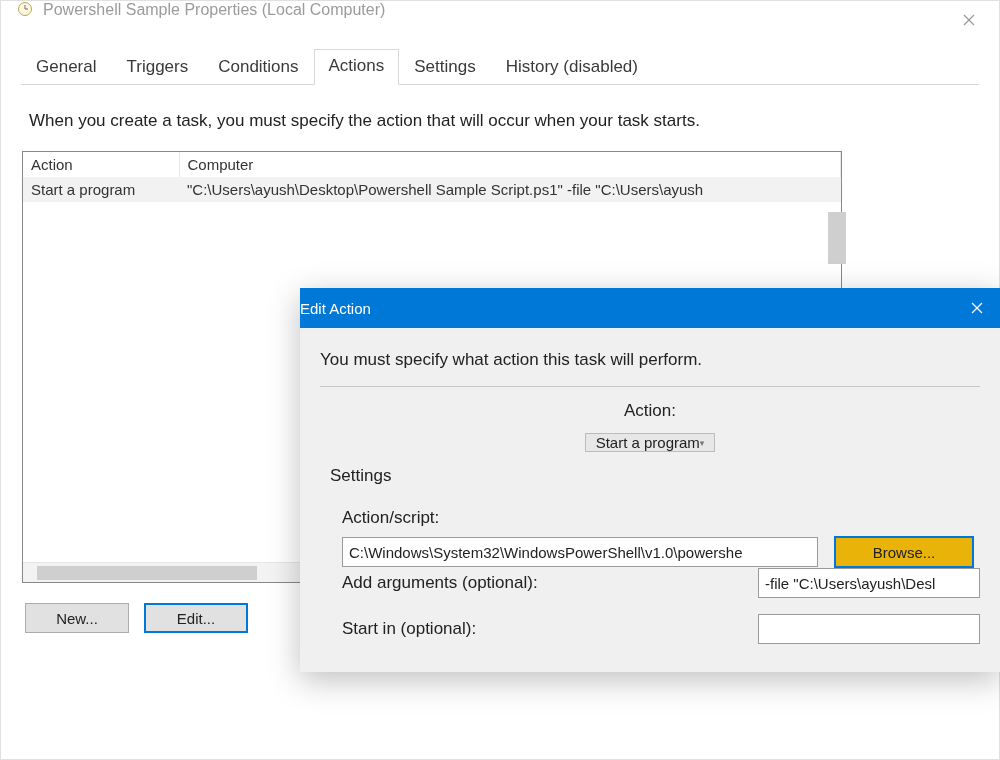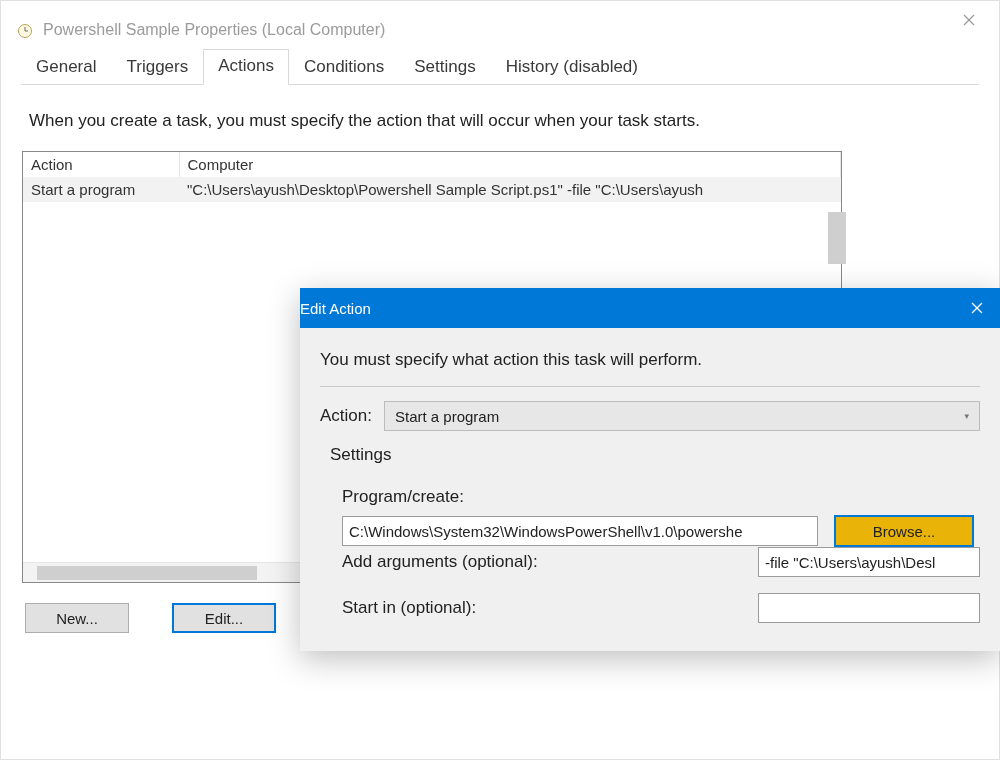--- a/index.html
+++ b/index.html
@@ -21,21 +21,21 @@
       position: absolute;
       left: 0;
       top: 0;
       width: 1000px;
       height: 760px;
       background: #ffffff;
       border: 1px solid #e0e0e0;
     }
     .titlebar {
       display: flex;
-      align-items: flex-end;
+      align-items: flex-start;
       height: 38px;
       padding: 0 10px;
       color: #9b9b9b;
       font-size: 16px;
     }
     .titlebar-icon {
       width: 16px;
       height: 16px;
       margin-right: 10px;
       margin-left: 6px;
@@ -149,21 +149,20 @@
       min-width: 104px;
       height: 30px;
       background: #e1e1e1;
       border: 1px solid #adadad;
       font-size: 15px;
       cursor: pointer;
       color: #222;
     }
     .win-button.focused {
       border: 2px solid #0078d7;
-      margin-left: 28px;
     }
     
     .edit-dialog {
       position: absolute;
       left: 300px;
       top: 288px;
       width: 700px;
       background: #f0f0f0;
       box-shadow: 0 8px 30px rgba(0,0,0,0.25);
     }
@@ -197,20 +196,21 @@
     }
     .edit-divider {
       border-top: 1px solid #c7c7c7;
       margin-bottom: 14px;
     }
     .action-row {
       display: flex;
       align-items: center;
       gap: 12px;
       margin-bottom: 14px;
+      flex-direction: column;
     }
     .action-label {
       font-size: 17px;
       color: #222;
     }
     .action-select {
       flex: 1;
       height: 30px;
       background: #e7e7e7;
       border: 1px solid #bcbcbc;
@@ -302,22 +302,22 @@
       <svg width="12" height="12" viewBox="0 0 12 12">
           <path d="M1 1 L11 11 M11 1 L1 11" stroke="#9b9b9b" stroke-width="1.3"></path>
         </svg>
     </span>
   </div>
 
   <div class="parent-body">
     <div class="tabs">
       <div class="tab">General</div>
       <div class="tab">Triggers</div>
+      <div class="tab">Conditions</div>
       <div class="tab active">Actions</div>
-      <div class="tab">Conditions</div>
       <div class="tab">Settings</div>
       <div class="tab">History (disabled)</div>
     </div>
 
     <div class="tab-content">
       <div class="description">When you create a task, you must specify the action that will occur when your task starts.</div>
 
       <div class="actions-table-wrap">
         <div class="vscroll-hint"></div>
         <table class="actions-table">
@@ -367,21 +367,21 @@
       <span class="action-label">Action:</span>
       <div class="action-select">
         <span>Start a program</span>
         <span class="select-arrow">▾</span>
       </div>
     </div>
 
     <div class="settings-group">
       <div class="settings-heading">Settings</div>
 
-      <div class="form-label" style="margin-bottom:8px; margin-left:12px;">Program/create:</div>
+      <div class="form-label" style="margin-bottom:8px; margin-left:12px;">Action/script:</div>
 
       <div class="program-row" style="margin-left:12px;">
         <input class="text-input program-input" value="C:\Windows\System32\WindowsPowerShell\v1.0\powershe" style="">
         <button class="browse-btn">Browse...</button>
       </div>
 
       <div class="arg-row" style="margin-left:12px;">
         <span class="form-label">Add arguments (optional):</span>
         <input class="text-input arg-input" value="-file &quot;C:\Users\ayush\Desl" style="">
       </div>

